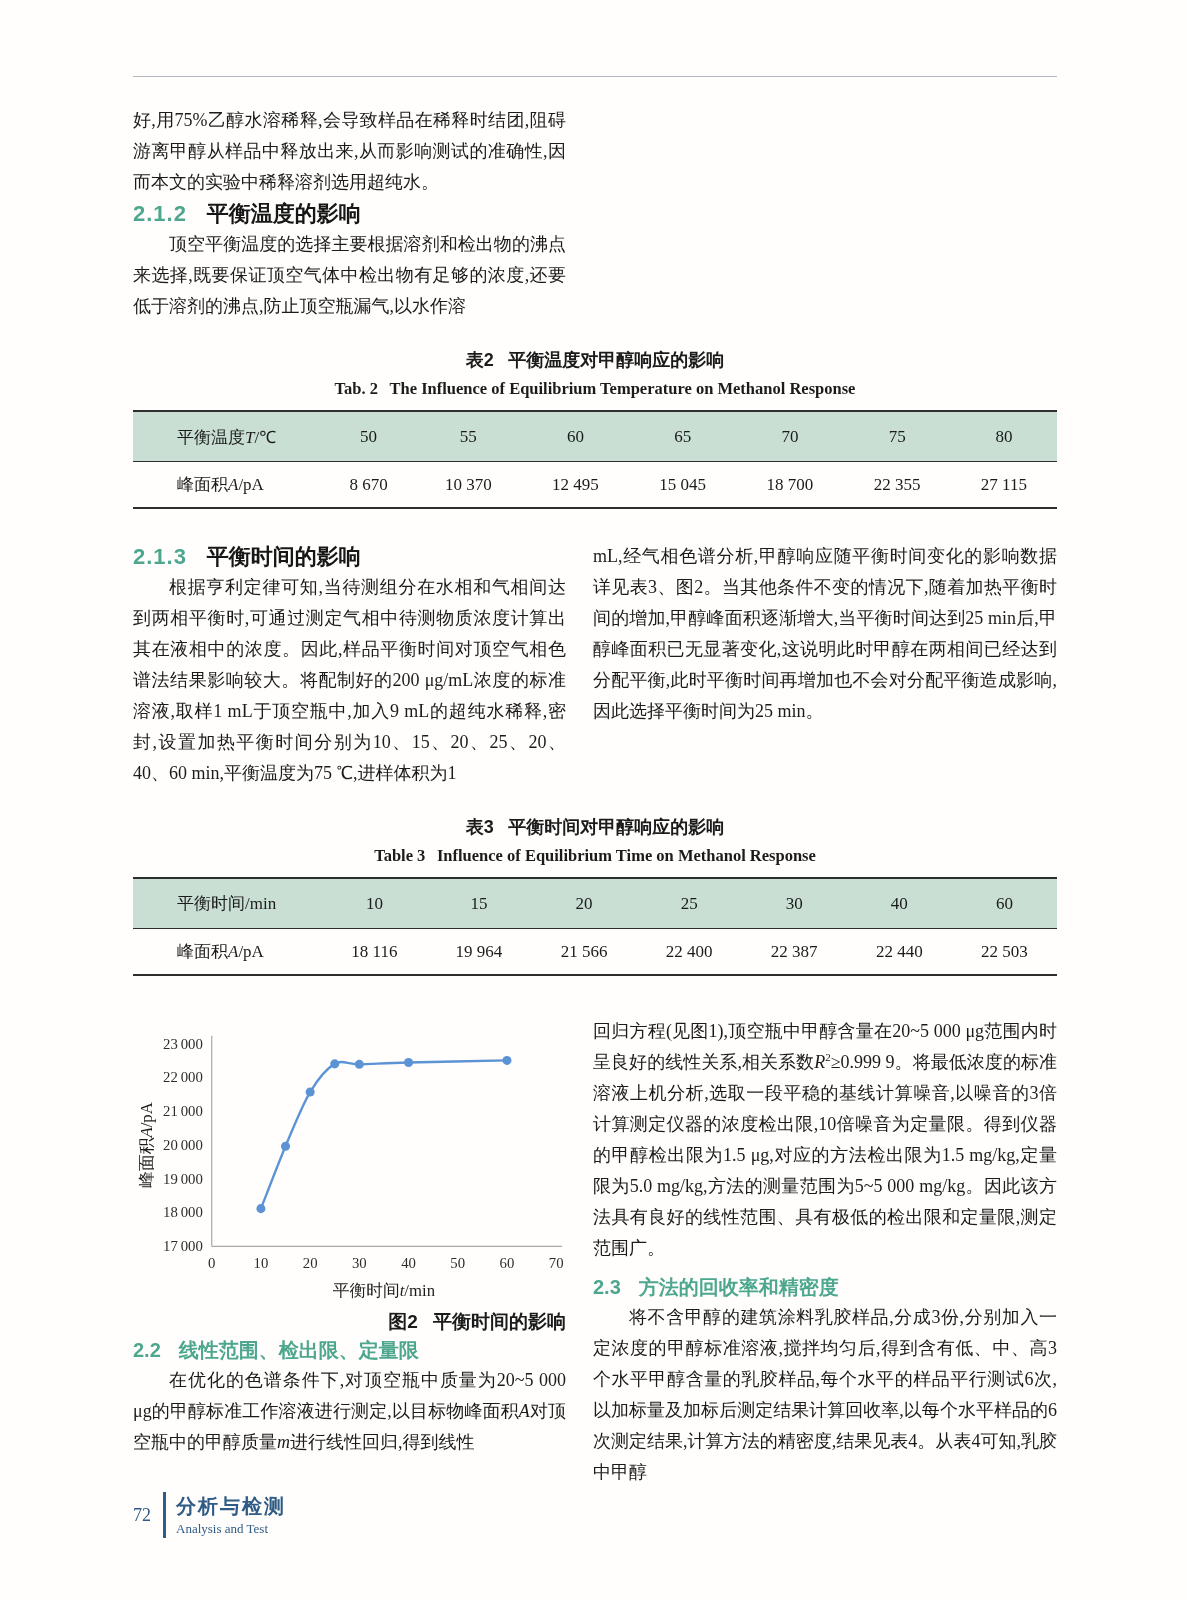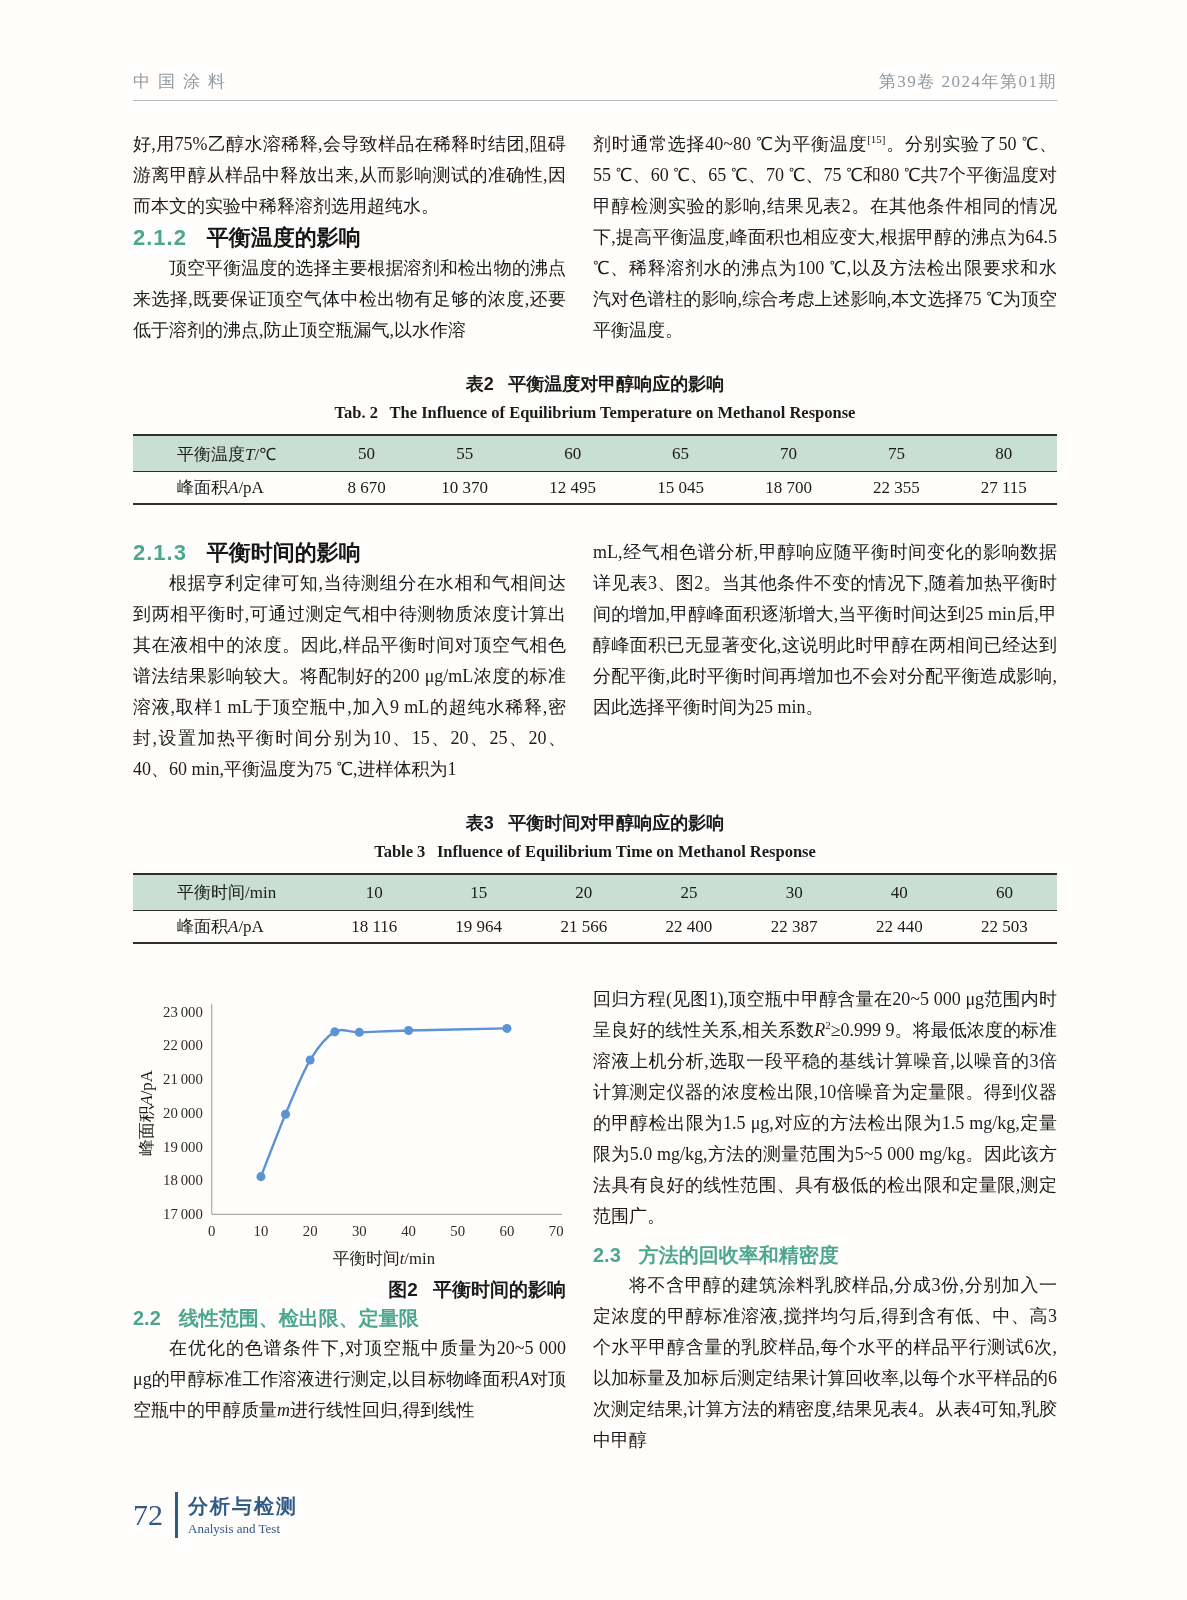--- a/index.html
+++ b/index.html
@@ -45,60 +45,53 @@
 
   
   .tableblock{margin-top:26px;}
   .tcap-cn{text-align:center;font-family:"Liberation Sans",sans-serif;font-weight:bold;
     font-size:18px;line-height:24px;}
   .tcap-cn .tlab{margin-right:0.8em;}
   .tcap-en{text-align:center;font-weight:bold;font-size:16.5px;line-height:22px;margin-top:6px;}
   .tcap-en .tlab{margin-right:0.7em;text-align:center;}
   table.dtable{width:100%;border-collapse:collapse;margin-top:10px;font-size:17px;
     border-top:2px solid #2e2e2e;border-bottom:2px solid #2e2e2e;}
-  table.dtable td{text-align:center;height:31px;padding:0;}
+  table.dtable td{text-align:center;height:31px;padding:7px;}
   table.dtable tr.head td{background:var(--thbg);border-bottom:1px solid #2e2e2e;height:35px;}
   table.dtable td.lbl{text-align:left;padding-left:44px;width:20.5%;}
 
   
   .chartwrap{margin-top:4px;}
   .chartwrap svg{display:block;width:433px;height:auto;}
   .figcap-cn{text-align:right;font-family:"Liberation Sans",sans-serif;font-weight:bold;
     font-size:19px;line-height:26px;margin-top:2px;}
   .figcap-cn .tlab{margin-right:0.8em;}
   .figcap-en{text-align:center;font-weight:bold;font-size:17px;line-height:24px;margin-top:5px;}
   .figcap-en .tlab{margin-right:0.7em;}
 
   
   .pg-footer{position:absolute;left:133px;top:1492px;display:flex;align-items:center;color:var(--navy);}
-  .pageno{font-size:30px;margin-right:12px;}
+  .pageno{font-size:18px;margin-right:12px;}
   .vbar{width:3px;height:46px;background:var(--navy);margin-right:10px;}
   .fcn{display:block;font-family:"Liberation Sans",sans-serif;font-weight:bold;
     font-size:20px;letter-spacing:2px;line-height:24px;text-align:right;}
   .fen{display:block;font-size:13px;line-height:17px;margin-top:2px;}
 </style>
 </head>
 <body>
 
 <div class="page">
 
-  <header class="pg-header">
-    <span class="journal">中国涂料</span>
-    <span class="issue">第39卷  2024年第01期</span>
-  </header>
   <div class="header-rule"></div>
 
   <div class="cols row1">
     <div>
       <p class="body">好,用75%乙醇水溶稀释,会导致样品在稀释时结团,阻碍游离甲醇从样品中释放出来,从而影响测试的准确性,因而本文的实验中稀释溶剂选用超纯水。</p>
       <h3 class="subsec"><span class="num">2.1.2</span><span>平衡温度的影响</span></h3>
       <p class="body ind">顶空平衡温度的选择主要根据溶剂和检出物的沸点来选择,既要保证顶空气体中检出物有足够的浓度,还要低于溶剂的沸点,防止顶空瓶漏气,以水作溶</p>
-    </div>
-    <div>
-      <p class="body"><span>剂时通常选择40~80 ℃为平衡温度</span><sup>[15]</sup><span>。分别实验了50 ℃、55 ℃、60 ℃、65 ℃、70 ℃、75 ℃和80 ℃共7个平衡温度对甲醇检测实验的影响,结果见表2。在其他条件相同的情况下,提高平衡温度,峰面积也相应变大,根据甲醇的沸点为64.5 ℃、稀释溶剂水的沸点为100 ℃,以及方法检出限要求和水汽对色谱柱的影响,综合考虑上述影响,本文选择75 ℃为顶空平衡温度。</span></p>
     </div>
   </div>
 
   <section class="tableblock">
     <div class="tcap-cn"><span class="tlab">表2</span><span>平衡温度对甲醇响应的影响</span></div>
     <div class="tcap-en"><span class="tlab">Tab. 2</span><span>The Influence of Equilibrium Temperature on Methanol Response</span></div>
     <table class="dtable">
       <tbody>
           <tr class="head">
         <td class="lbl"><span>平衡温度</span><span class="ivar">T</span><span>/℃</span></td>

